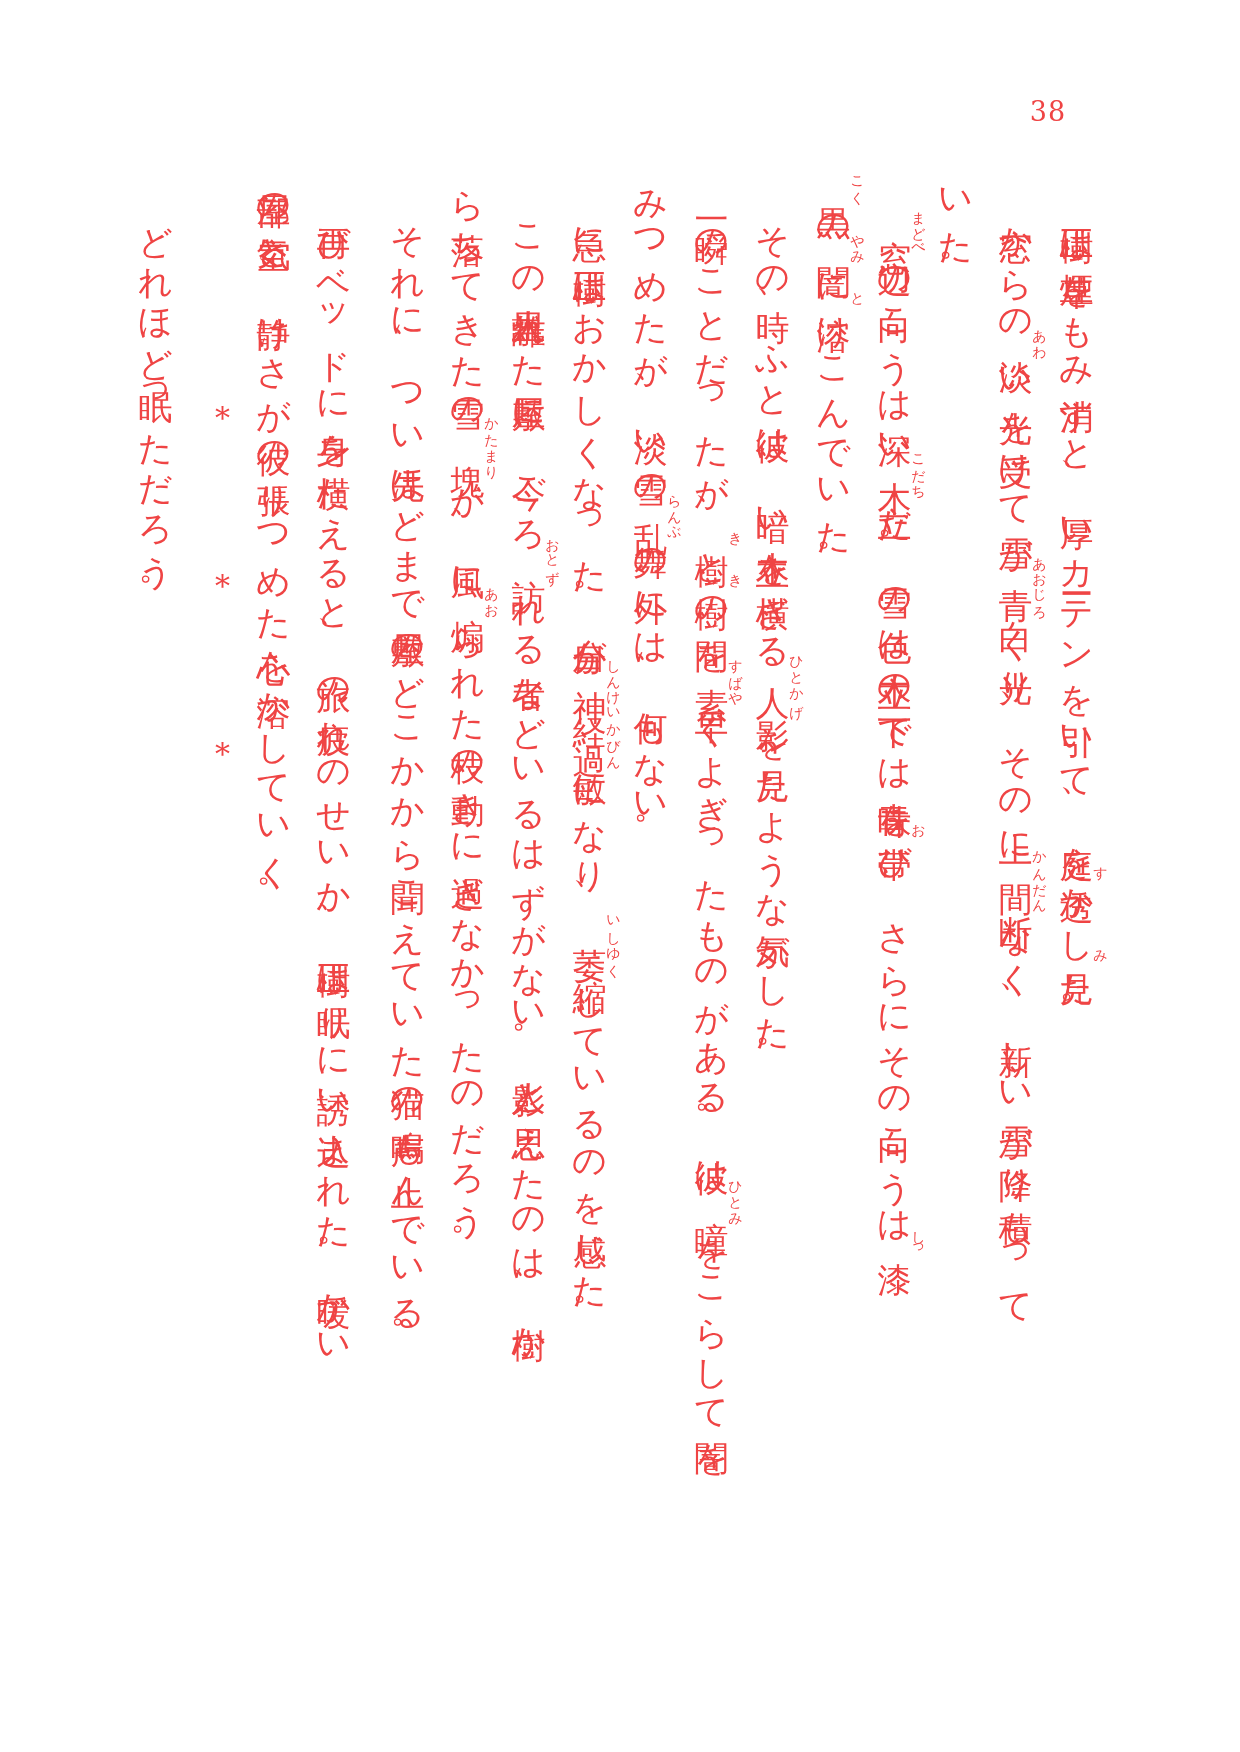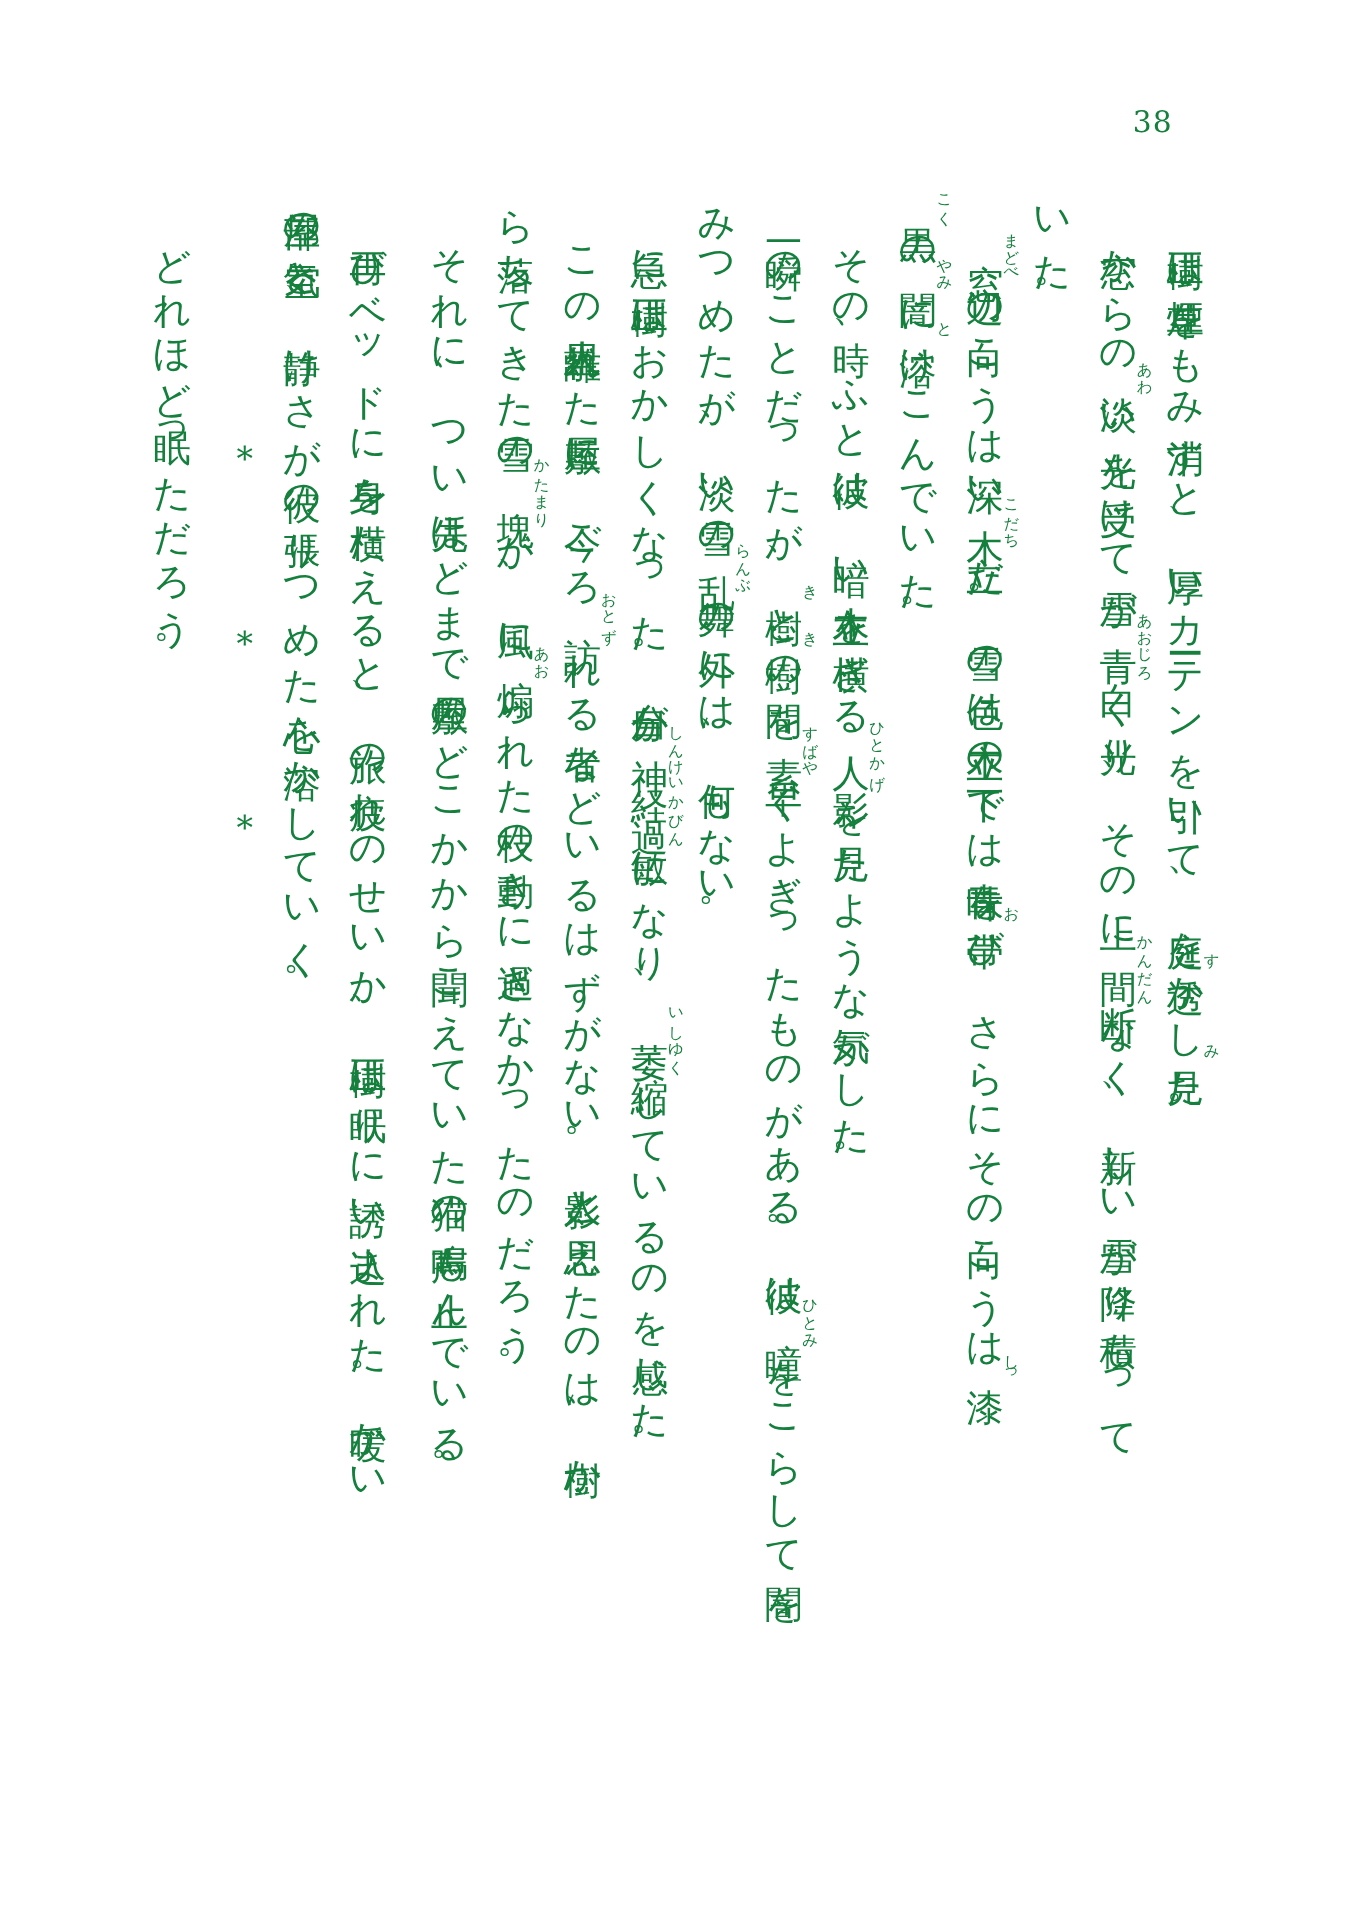--- a/index.html
+++ b/index.html
@@ -7,21 +7,21 @@
     padding: 0;
     background: #e8e8e8;
   }
   .page {
     position: relative;
     width: 1240px;
     height: 1752px;
     background: #ffffff;
     overflow: hidden;
     font-family: "DejaVu Serif", "Liberation Serif", serif;
-    color: #15803d;
+    color: #ef4444;
   }
   .page-number {
     position: absolute;
     top: 96px;
     left: 1020px;
     width: 56px;
     text-align: center;
     font-size: 27px;
     letter-spacing: 1px;
   }

